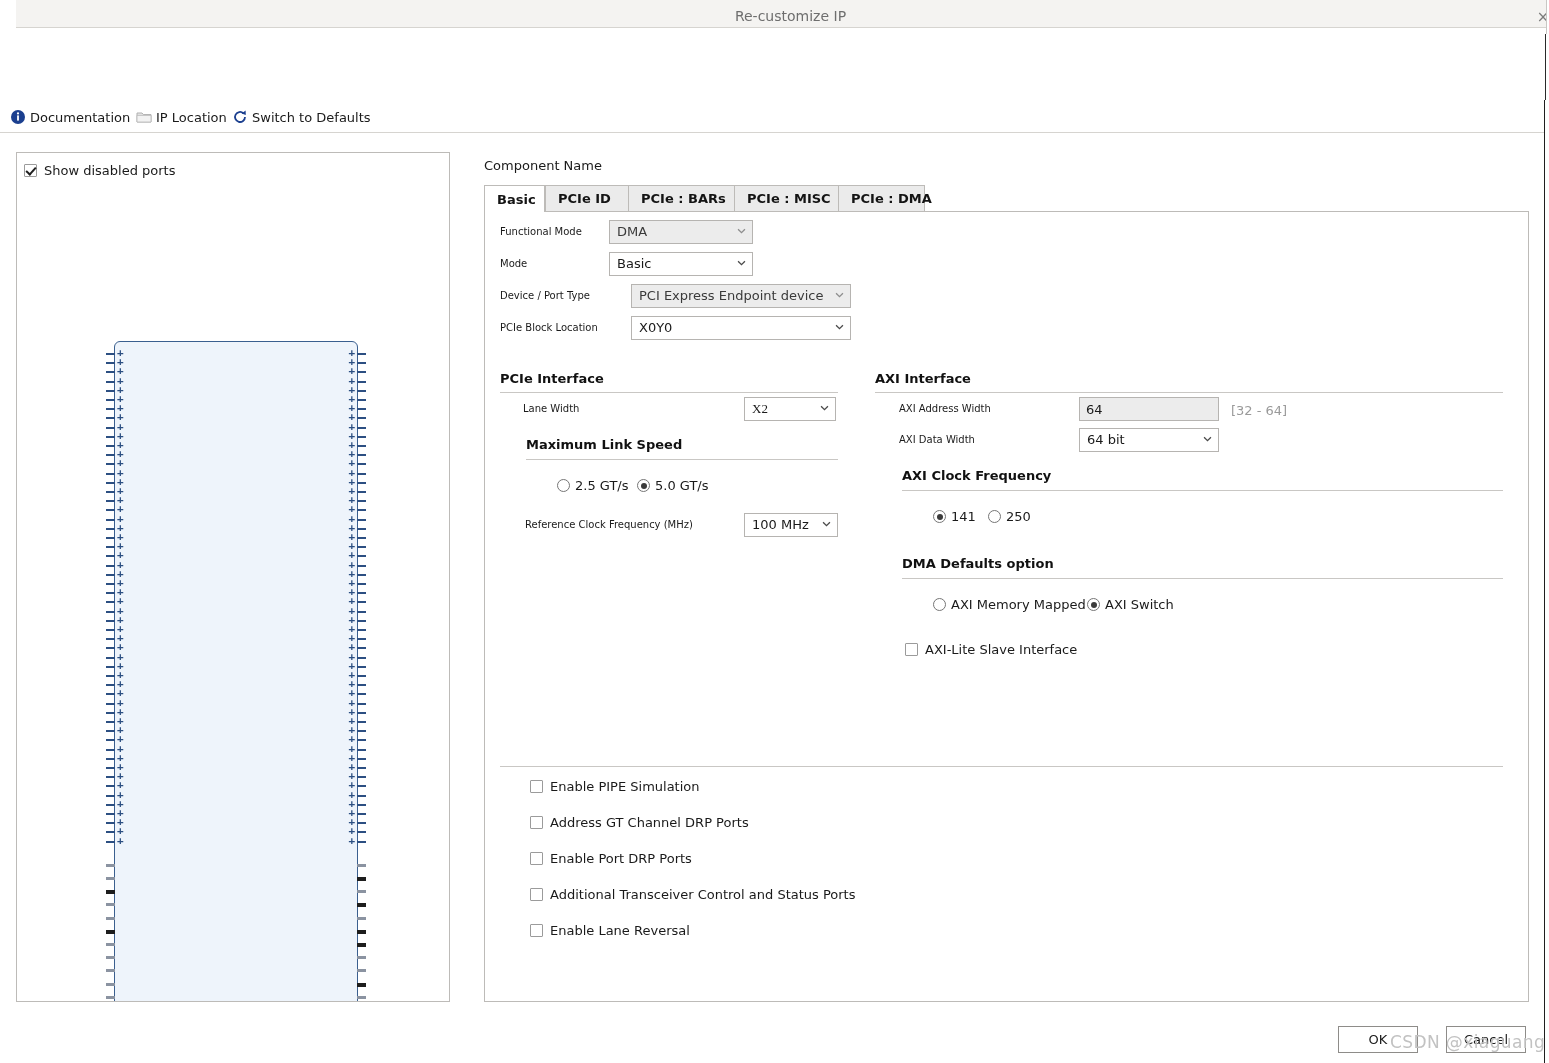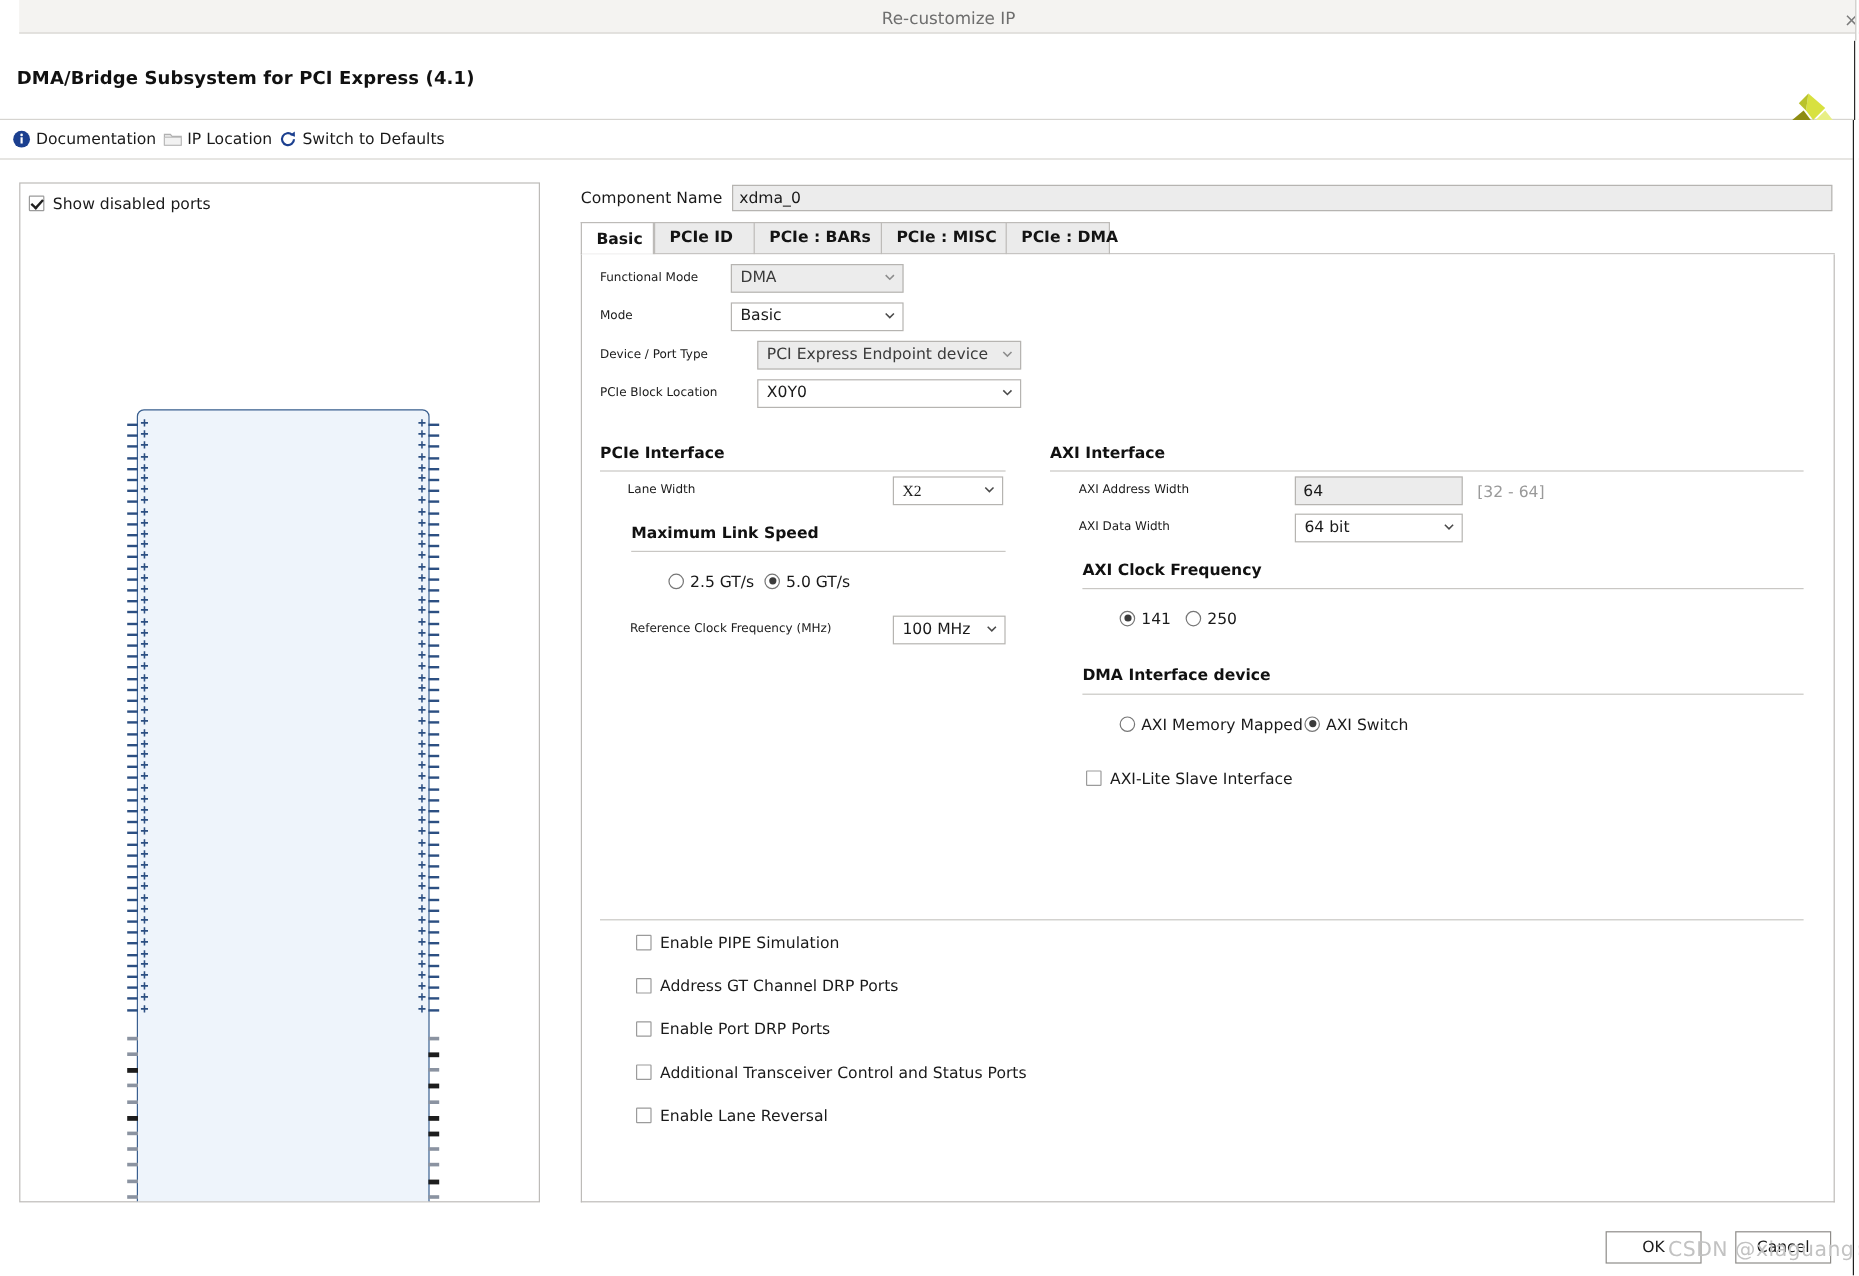--- a/index.html
+++ b/index.html
@@ -429,29 +429,20 @@
 <body>
 
 <div class="window">
 
   <div class="titlebar">
     <div class="titlebar-text">Re-customize IP</div>
     <div class="titlebar-close">×</div>
   </div>
   <div class="frame-right-edge"></div>
 
-  <div class="ipheader">
-    <div class="ipheader-title">DMA/Bridge Subsystem for PCI Express (4.1)</div>
-    <svg class="xilinx-logo" viewBox="0 0 52 48">
-      <polygon points="26,2 40,14 30,24 24,16" fill="#d8e13f"></polygon>
-      <polygon points="22,16 28,24 18,34 10,26" fill="#8e8c12"></polygon>
-      <polygon points="30,26 40,16 48,26 38,36" fill="#e8ef86"></polygon>
-      <polygon points="26,2 24,16 18,10" fill="#b9c22b"></polygon>
-    </svg>
-  </div>
   <div class="frame-right-edge2"></div>
 
   <div class="toolbar">
     <div class="tb-item" style="left:10px;">
       <span class="tb-icon">
         <svg viewBox="0 0 16 16" width="16" height="16">
           <circle cx="8" cy="8" r="7" fill="#1b3f8f"></circle>
           <rect x="7.1" y="6.4" width="1.8" height="5.2" fill="#ffffff"></rect>
           <circle cx="8" cy="4.4" r="1.1" fill="#ffffff"></circle>
         </svg>
@@ -726,21 +717,20 @@
             <div class="pin dark" style="right: -9px; top: 640.6px;"></div>
             <div class="pin" style="right: -9px; top: 653.8px;"></div>
           </div>
       </div>
     </div>
   </div>
 
   <div class="rightpanel">
 
     <div class="compname-label">Component Name</div>
-    <input class="compname-input" type="text" value="xdma_0" style="">
 
     <div class="tabstrip">
       <div class="tabstrip-bg"></div>
       <div class="tab active" style="left:0px;width:61px;">Basic</div>
       <div class="tab sep" style="left:61px;">PCIe ID</div>
       <div class="tab sep" style="left:144px;">PCIe : BARs</div>
       <div class="tab sep" style="left:250px;">PCIe : MISC</div>
       <div class="tab sep" style="left:354px;">PCIe : DMA</div>
       <div class="tab-underline"></div>
       <div class="tab-underline-gap" style="left:1px;width:59px;"></div>
@@ -827,21 +817,21 @@
       <div class="grouphdr" style="left:417px; top:256px;">AXI Clock Frequency</div>
       <div class="grouprule" style="left:417px; top:278px; width:601px;"></div>
 
       <div class="radio-row" style="left:448px; top:296px;">
         <span class="radio on"></span><span>141</span>
       </div>
       <div class="radio-row" style="left:503px; top:296px;">
         <span class="radio"></span><span>250</span>
       </div>
 
-      <div class="grouphdr" style="left:417px; top:344px;">DMA Interface device</div>
+      <div class="grouphdr" style="left:417px; top:344px;">DMA Defaults option</div>
       <div class="grouprule" style="left:417px; top:366px; width:601px;"></div>
 
       <div class="radio-row" style="left:448px; top:384px;">
         <span class="radio"></span><span>AXI Memory Mapped</span>
       </div>
       <div class="radio-row" style="left:602px; top:384px;">
         <span class="radio on"></span><span>AXI Switch</span>
       </div>
 
       <div class="check-row" style="left:420px; top:429px;">

